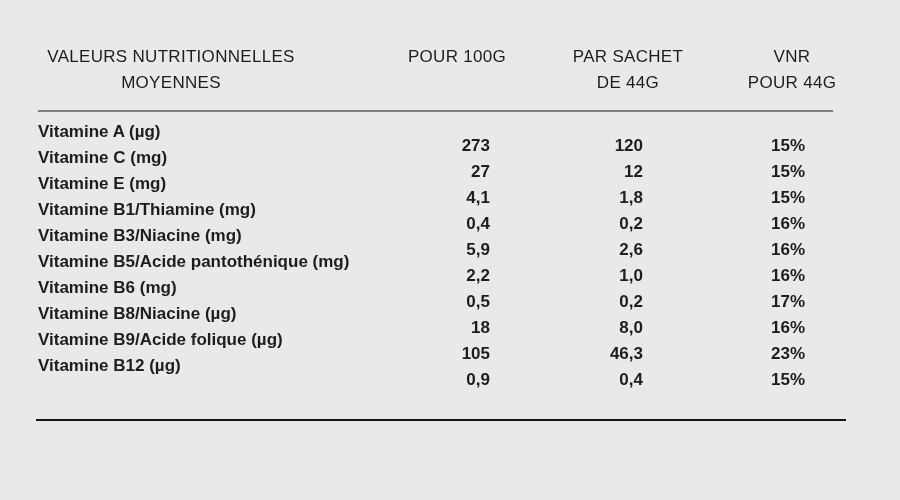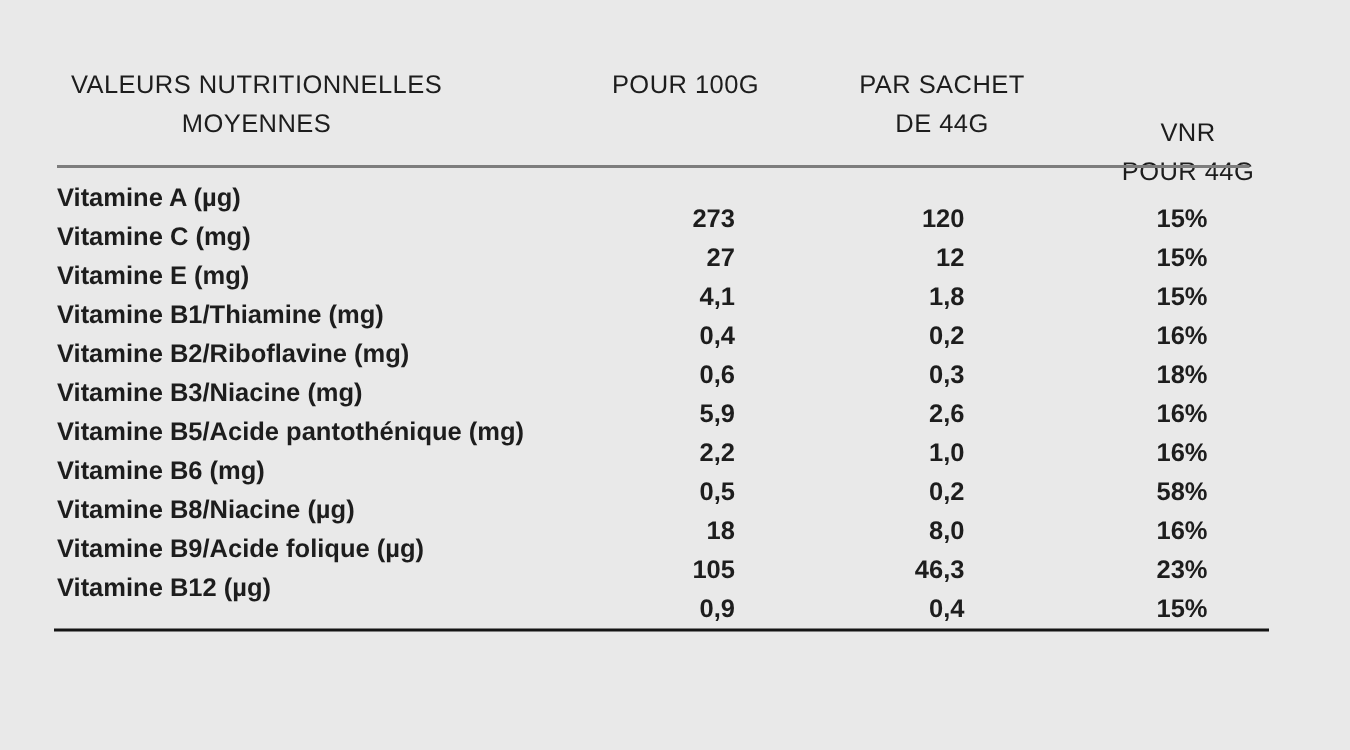--- a/index.html
+++ b/index.html
@@ -18,21 +18,21 @@
   
   .thead{
     position:absolute;left:38px;top:44px;width:834px;
     display:grid;grid-template-columns:364px 110px 188px 172px;
     font-size:17px;line-height:26px;letter-spacing:.3px;
   }
   .hcell{white-space:nowrap;}
   .h1{width:266px;text-align:center;}
   .h2{text-align:center;}
   .h3{text-align:center;padding-left:44px;}
-  .h4{text-align:center;padding-left:12px;margin-top:32px;}
+  .h4{text-align:center;padding-left:12px;}
   .hline{display:block;}
 
   .rule{position:absolute;border:0;margin:0;padding:0;}
   .rule-top{left:38px;top:110px;width:795px;height:2px;background:var(--rule-top);}
   .rule-bottom{left:36px;top:419px;width:810px;height:2px;background:var(--rule-bottom);}
 
   
   .tbody{position:absolute;left:38px;top:119px;width:834px;}
   .trow{
     display:grid;grid-template-columns:364px 110px 188px 172px;
@@ -90,42 +90,36 @@
     <div class="cell-val v3"><span class="num">1,8</span></div>
     <div class="cell-val v4"><span class="num">15%</span></div>
   </div>
       <div class="trow">
     <div class="cell-label">Vitamine B1/Thiamine (mg)</div>
     <div class="cell-val v2"><span class="num">0,4</span></div>
     <div class="cell-val v3"><span class="num">0,2</span></div>
     <div class="cell-val v4"><span class="num">16%</span></div>
   </div>
       <div class="trow">
-    <div class="cell-label">Vitamine B2/Riboflavine (mg)</div>
-    <div class="cell-val v2"><span class="num">0,6</span></div>
-    <div class="cell-val v3"><span class="num">0,3</span></div>
-    <div class="cell-val v4"><span class="num">18%</span></div>
-  </div>
-      <div class="trow">
     <div class="cell-label">Vitamine B3/Niacine (mg)</div>
     <div class="cell-val v2"><span class="num">5,9</span></div>
     <div class="cell-val v3"><span class="num">2,6</span></div>
     <div class="cell-val v4"><span class="num">16%</span></div>
   </div>
       <div class="trow">
     <div class="cell-label">Vitamine B5/Acide pantothénique (mg)</div>
     <div class="cell-val v2"><span class="num">2,2</span></div>
     <div class="cell-val v3"><span class="num">1,0</span></div>
     <div class="cell-val v4"><span class="num">16%</span></div>
   </div>
       <div class="trow">
     <div class="cell-label">Vitamine B6 (mg)</div>
     <div class="cell-val v2"><span class="num">0,5</span></div>
     <div class="cell-val v3"><span class="num">0,2</span></div>
-    <div class="cell-val v4"><span class="num">58%</span></div>
+    <div class="cell-val v4"><span class="num">17%</span></div>
   </div>
       <div class="trow">
     <div class="cell-label">Vitamine B8/Niacine (µg)</div>
     <div class="cell-val v2"><span class="num">18</span></div>
     <div class="cell-val v3"><span class="num">8,0</span></div>
     <div class="cell-val v4"><span class="num">16%</span></div>
   </div>
       <div class="trow">
     <div class="cell-label">Vitamine B9/Acide folique (µg)</div>
     <div class="cell-val v2"><span class="num">105</span></div>

